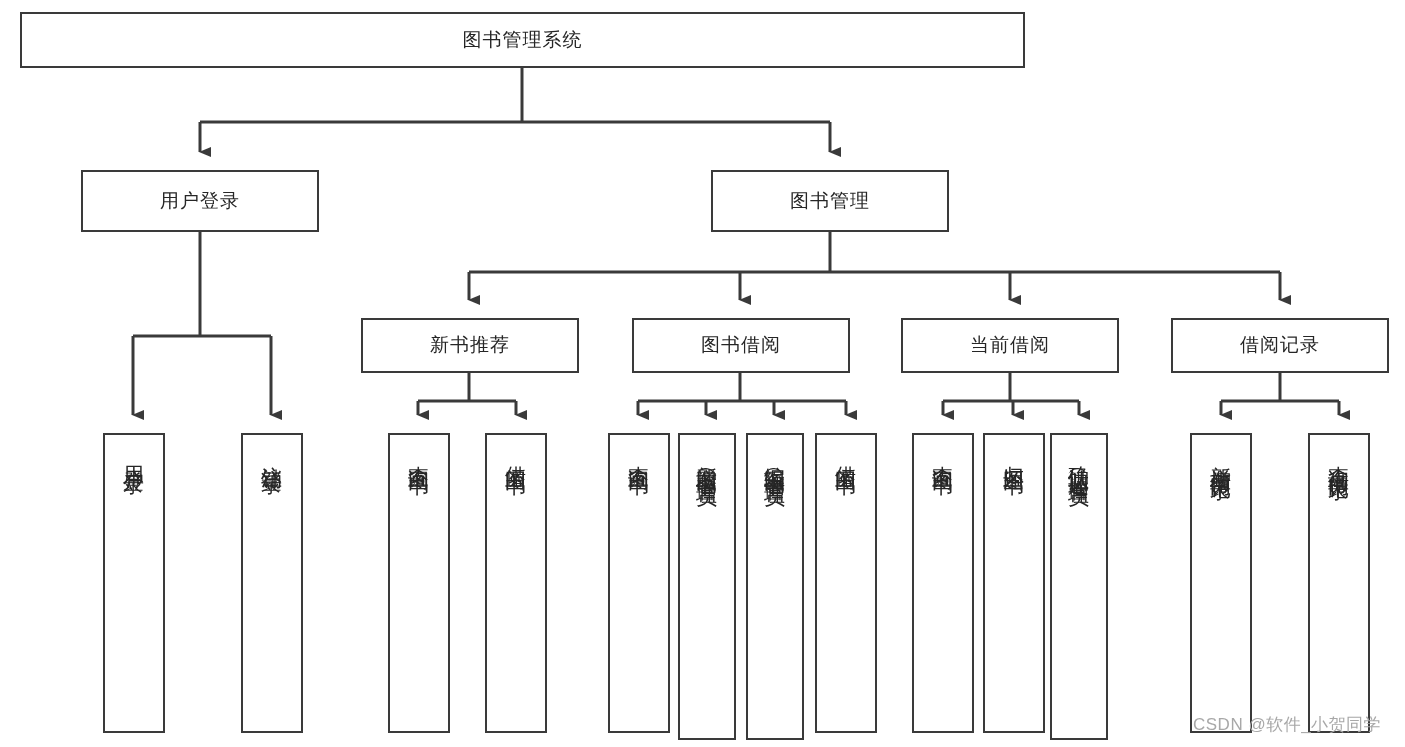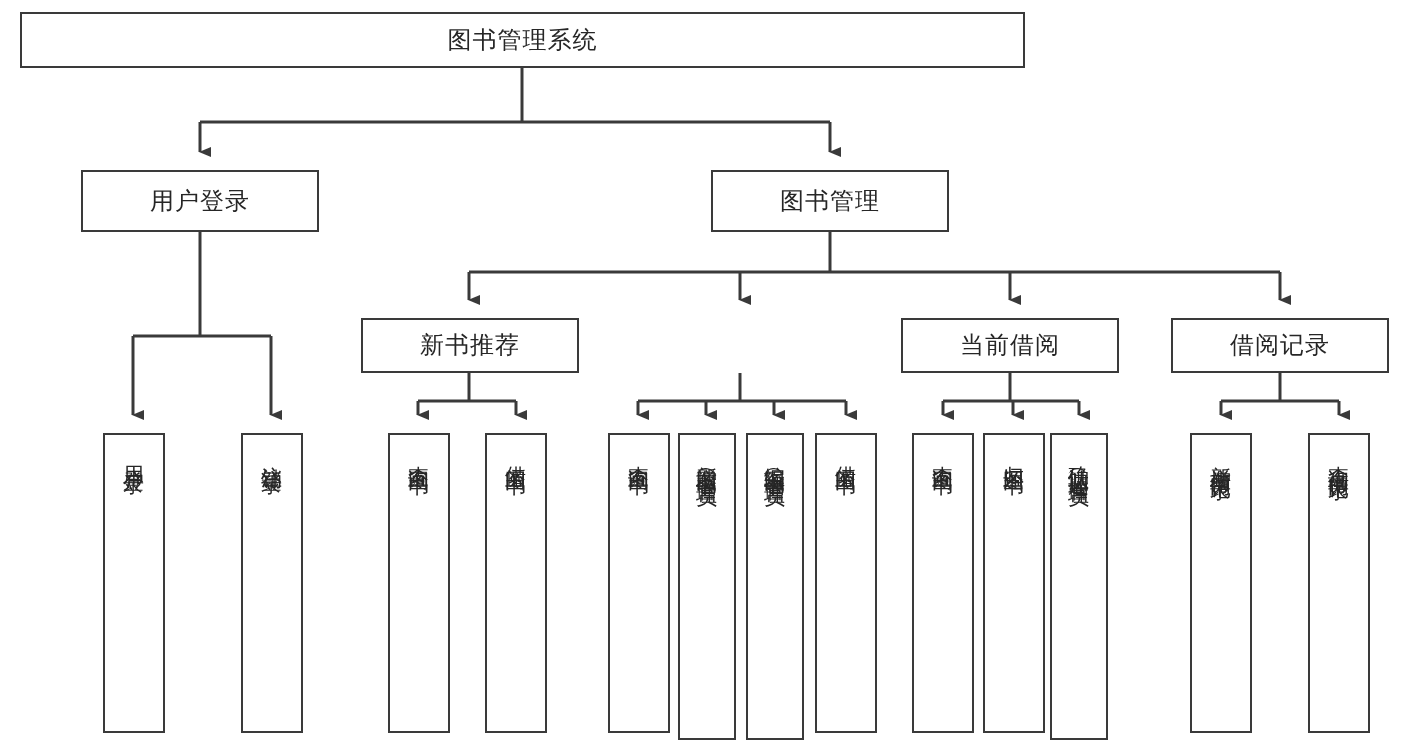--- a/index.html
+++ b/index.html
@@ -27,21 +27,21 @@
     position: absolute;
     box-sizing: border-box;
     border: 2px solid #3a3a3a;
     background: #ffffff;
     display: flex;
     align-items: center;
     justify-content: center;
     color: #262626;
   }
   .node.horiz .node-label {
-    font-size: 24px;
+    font-size: 19px;
     line-height: 1.1;
     letter-spacing: 1px;
     white-space: nowrap;
   }
   .node.vert {
     align-items: flex-start;
     justify-content: center;
     padding-top: 14px;
   }
   .node.vert .node-label {
@@ -125,20 +125,23 @@
   <div class="node horiz" style="left:81px; top:170px; width:238px; height:62px;">
     <span class="node-label">用户登录</span>
   </div>
   <div class="node horiz" style="left:711px; top:170px; width:238px; height:62px;">
     <span class="node-label">图书管理</span>
   </div>
 
   <div class="node horiz" style="left:361px; top:318px; width:218px; height:55px;">
     <span class="node-label">新书推荐</span>
   </div>
+  <div class="node horiz" style="left:632px; top:318px; width:218px; height:55px;">
+    <span class="node-label">图书借阅</span>
+  </div>
   <div class="node horiz" style="left:1171px; top:318px; width:218px; height:55px;">
     <span class="node-label">借阅记录</span>
   </div>
   <div class="node horiz" style="left:901px; top:318px; width:218px; height:55px;">
     <span class="node-label">当前借阅</span>
   </div>
 
   <div class="node vert" style="left:103px; top:433px; width:62px; height:300px;">
     <span class="node-label">用户登录</span>
   </div>
@@ -172,14 +175,15 @@
   <div class="node vert" style="left:1050px; top:433px; width:58px; height:307px;">
     <span class="node-label">确认归还（管理员）</span>
   </div>
   <div class="node vert" style="left:1190px; top:433px; width:62px; height:300px;">
     <span class="node-label">新增借阅记录</span>
   </div>
   <div class="node vert" style="left:1308px; top:433px; width:62px; height:300px;">
     <span class="node-label">查询借阅记录</span>
   </div>
 
+  <div class="watermark" style="left:1193px; top:713px;">CSDN @软件_小贺同学</div>
 
 </div>
 
 </body></html>

